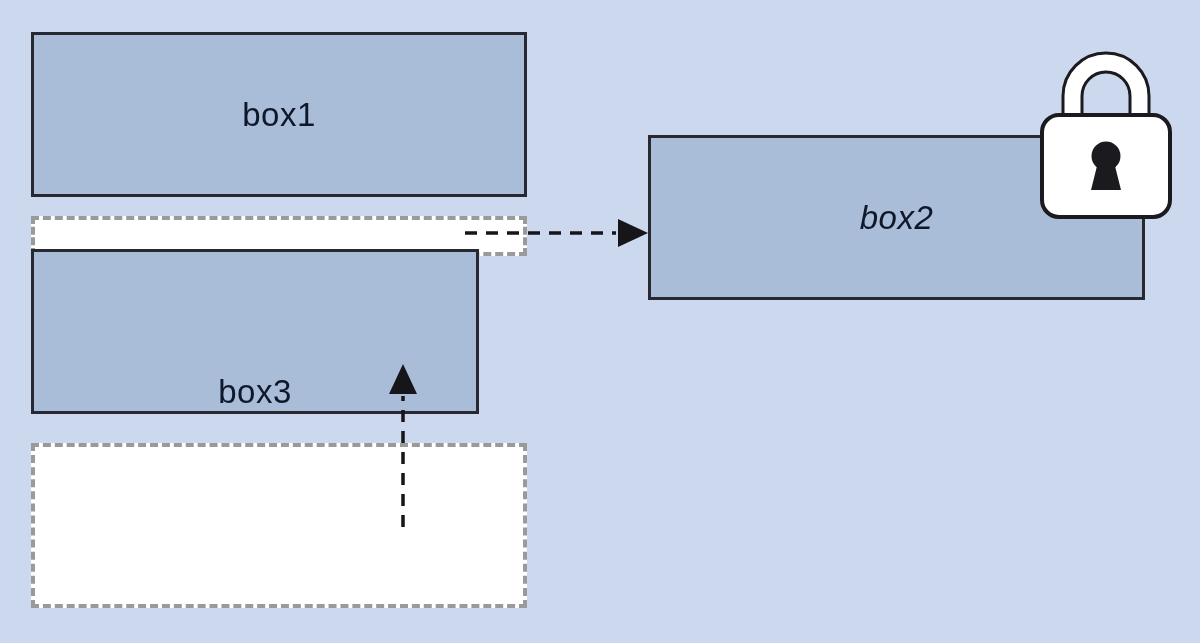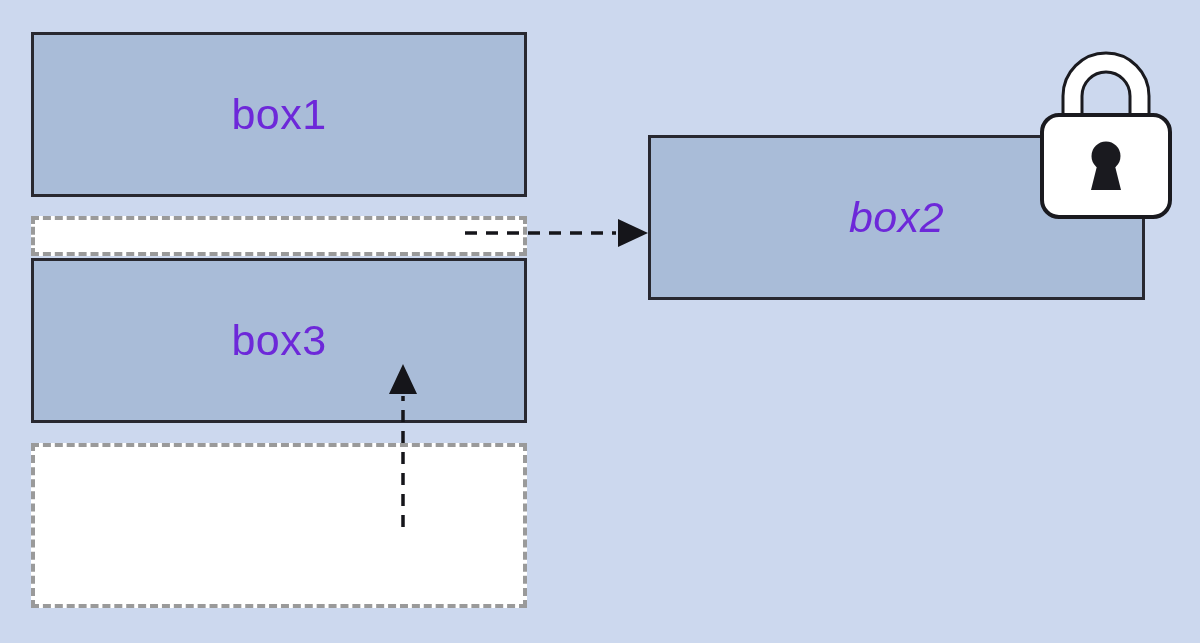--- a/index.html
+++ b/index.html
@@ -25,29 +25,29 @@
     background: #a9bcd8;
     border: 3px solid #282830;
   }
 
   .node.dashed {
     background: #ffffff;
     border: 4px dashed #9a9a9a;
   }
 
   .node .label {
-    font-size: 43px;
-    color: #6d28d9;
+    font-size: 33px;
+    color: #0f172a;
     letter-spacing: 0.5px;
     user-select: none;
   }
 
   #box1 { left: 31px;  top: 32px;  width: 496px; height: 165px; z-index: 1; }
   #gap-placeholder  { left: 31px;  top: 216px; width: 496px; height: 40px;  z-index: 1; }
-  #box3 { left: 31px;  top: 258px; width: 496px; height: 165px; z-index: 1; }
+  #box3 { left: 31px;  top: 249px; width: 448px; height: 165px; z-index: 1; align-items: flex-end; }
   #slot-placeholder { left: 31px;  top: 443px; width: 496px; height: 165px; z-index: 1; }
   #box2 { left: 648px; top: 135px; width: 497px; height: 165px; z-index: 1; font-style: italic; }
 
   #arrow-overlay {
     position: absolute;
     left: 0; top: 0;
     width: 1200px; height: 643px;
     z-index: 5;
     pointer-events: none;
   }

